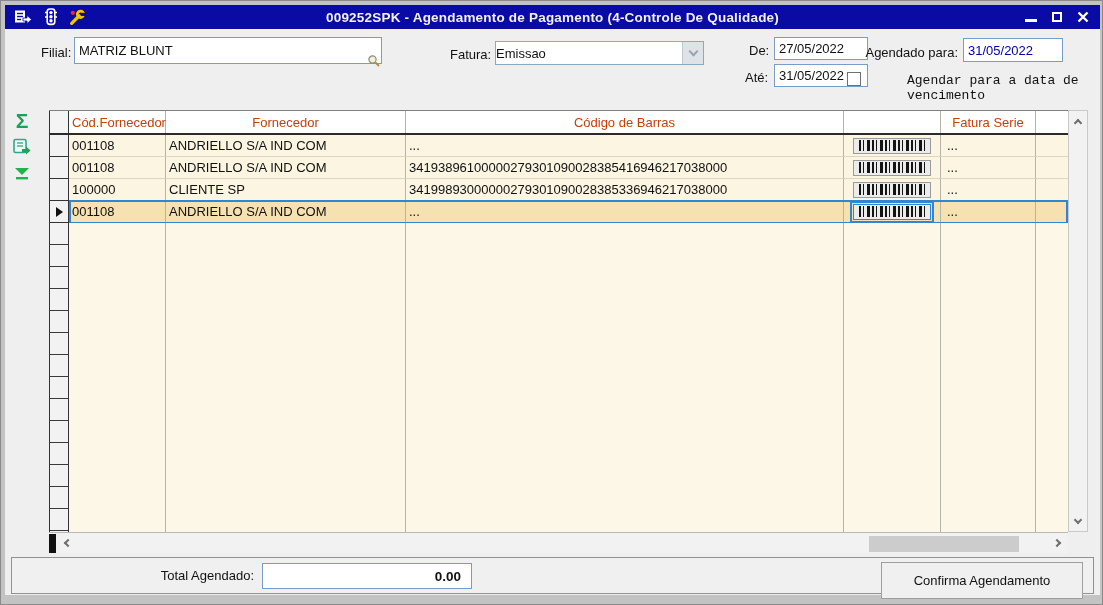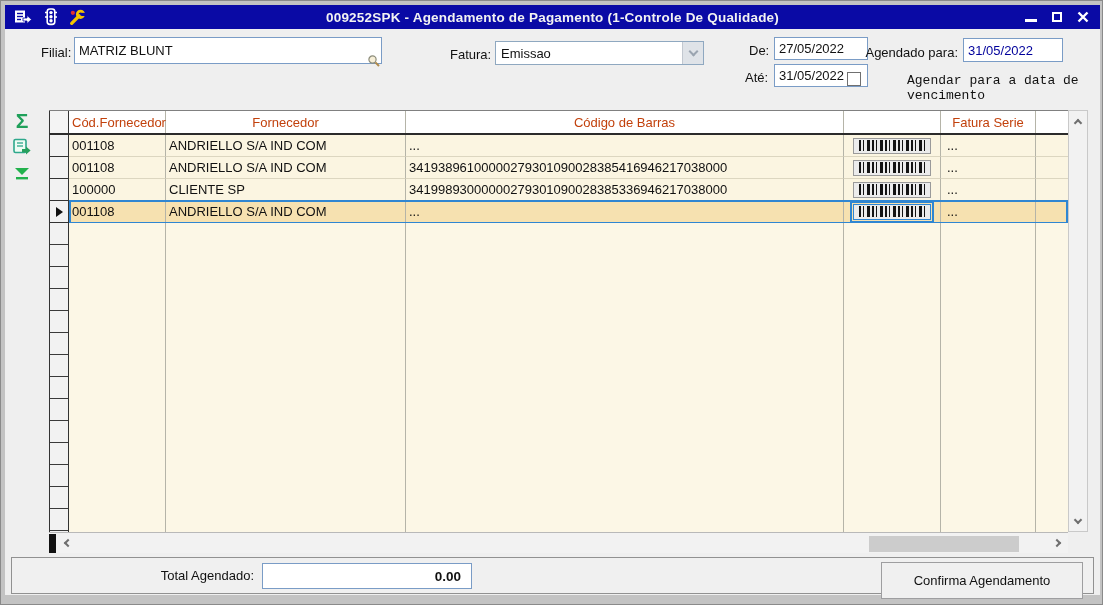--- a/index.html
+++ b/index.html
@@ -17,21 +17,21 @@
   .tb-ctrl{position:absolute;top:0;width:26px;height:24px;display:flex;align-items:center;justify-content:center;cursor:pointer;}
   .glyph-min{width:12px;height:3px;background:#fff;margin-top:6px;}
   .glyph-max{width:10px;height:10px;border:2px solid #fff;}
   
   .lbl{position:absolute;font-size:13px;color:#111;}
   .txt{
     position:absolute;border:1px solid #7A9CC6;background:#fff;font-size:13px;color:#111;
     font-family:"Liberation Sans",sans-serif;padding:0 4px;outline:none;
   }
   .combo{position:absolute;border:1px solid #8FA8C0;background:#fff;display:flex;align-items:center;}
-  .combo .val{flex:1;font-size:13px;padding-left:5px;color:#111;}
+  .combo .val{flex:1;font-size:13px;color:#111;}
   .combo .dd{width:21px;height:100%;background:#DFE3E8;border-left:1px solid #C2C8D0;display:flex;align-items:center;justify-content:center;}
   .chev{width:7px;height:7px;border-right:2px solid #9AA4B0;border-bottom:2px solid #9AA4B0;transform:rotate(45deg);margin-top:-3px;}
   .chk{position:absolute;width:14px;height:14px;border:1px solid #707070;background:#fff;cursor:pointer;}
   .mag{position:absolute;right:2px;bottom:1px;}
   
   .side-icon{position:absolute;width:26px;height:24px;display:flex;align-items:center;justify-content:center;cursor:pointer;}
   .sigma{font-size:21px;font-weight:bold;color:#1FA05A;line-height:20px;}
   
   .grid{position:absolute;left:48px;top:109px;width:1019px;}
   .ghead{display:flex;height:25px;background:#FFFFFF;border-top:1px solid #808080;border-bottom:2px solid #2B2B2B;}
@@ -110,21 +110,21 @@
       </svg>
     </span>
     <span class="tb-icon" style="left:62px;">
       <svg width="18" height="17" viewBox="0 0 17 16">
         <path d="M3.5 13.5 L10.5 6.5" stroke="#F4C400" stroke-width="3.2" stroke-linecap="round"></path>
         <circle cx="11.8" cy="5" r="3" fill="none" stroke="#F4C400" stroke-width="2.6"></circle>
         <rect x="12.6" y="3.6" width="4" height="3" fill="#0A0AA5"></rect>
         <circle cx="4.6" cy="3.6" r="2" fill="#E03131"></circle>
       </svg>
     </span>
-    <div class="tb-title">009252SPK - Agendamento de Pagamento (1-Controle De Qualidade)</div>
+    <div class="tb-title">009252SPK - Agendamento de Pagamento (4-Controle De Qualidade)</div>
     <span class="tb-ctrl" style="right:56px;">
         <span class="glyph-min"></span>
       </span>
     <span class="tb-ctrl" style="right:30px;">
         <span class="glyph-max"></span>
       </span>
     <span class="tb-ctrl" style="right:4px;">
       <svg width="12" height="12" viewBox="0 0 12 12">
           <path d="M1.5 1.5 L10.5 10.5 M10.5 1.5 L1.5 10.5" stroke="#fff" stroke-width="2.4"></path>
         </svg>

